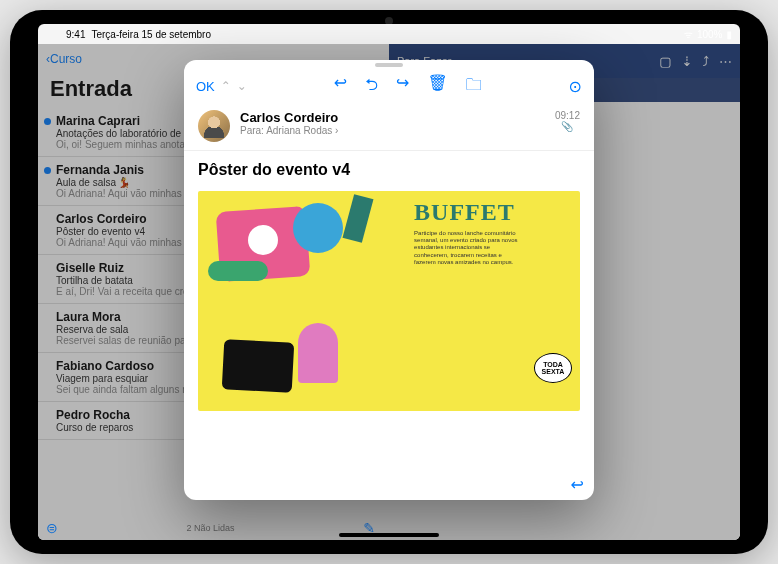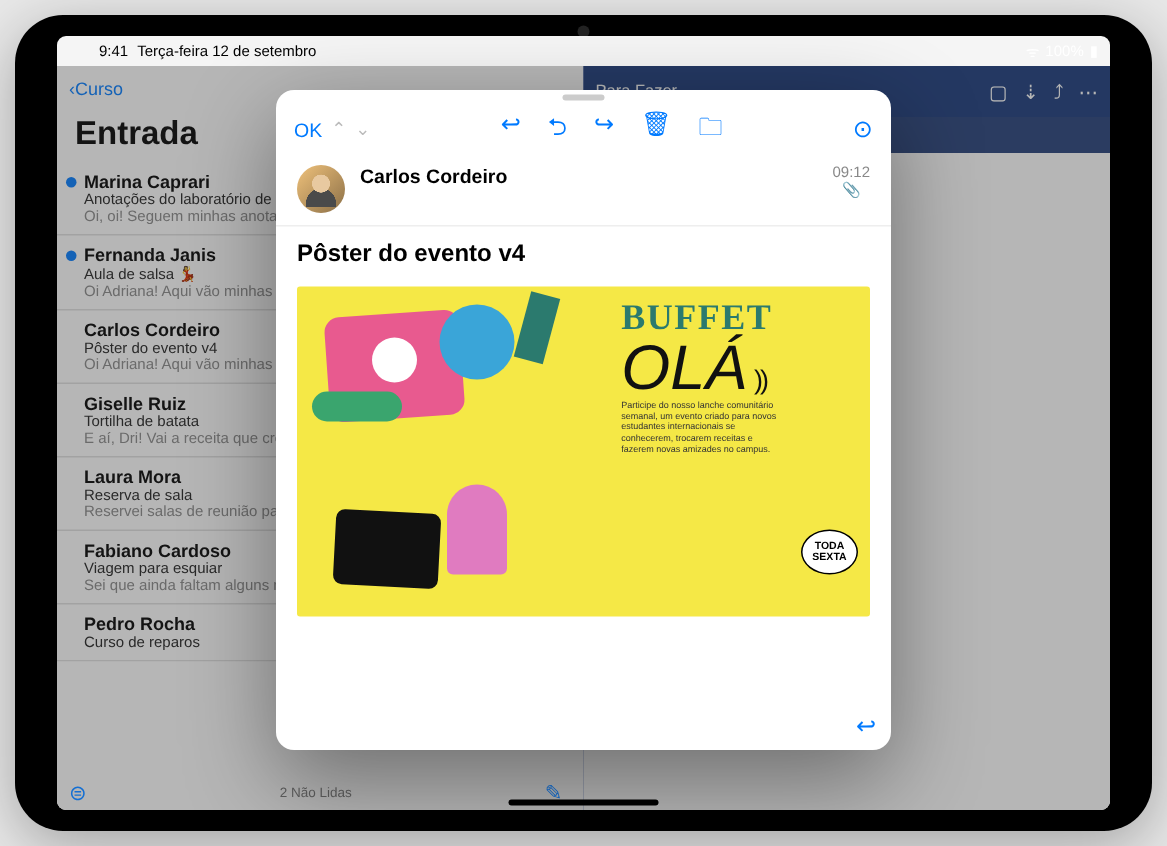--- a/index.html
+++ b/index.html
@@ -101,21 +101,21 @@
 </head>
 <body>
 
 <div class="ipad-frame">
   <div class="camera"></div>
   <div class="screen">
 
     <div class="status-bar">
       <div class="status-left">
         <span>9:41</span>
-        <span>Terça-feira 12 de setembro</span>
+        <span>Terça-feira 15 de setembro</span>
       </div>
       <div class="status-right">
         <span class="wifi">ᯤ</span>
         <span class="batt-txt">100%</span>
         <span>▮</span>
       </div>
     </div>
 
     <div class="split">
 
@@ -226,20 +226,25 @@
         </div>
         <div class="modal-tb-right">
           <span class="tb-icon">⊙</span>
         </div>
       </div>
 
       <div class="msg-hdr">
         <div class="avatar"></div>
         <div class="msg-hdr-txt">
           <div class="from-name">Carlos Cordeiro</div>
+          <div class="to-line">
+            <span>Para:</span>
+            <span class="to-name">Adriana Rodas</span>
+            <span>›</span>
+          </div>
         </div>
         <div class="time-col">
           <div>09:12</div>
           <div>📎</div>
         </div>
       </div>
 
       <div class="msg-body">
         <div class="subj">Pôster do evento v4</div>
 
@@ -248,24 +253,20 @@
             <div class="shape s1"></div>
               <div class="shape s2"></div>
               <div class="shape s3"></div>
             <div class="shape s4"></div>
               <div class="shape s5"></div>
               <div class="shape s6"></div>
               <div class="shape s7"></div>
           </div>
           <div class="poster-right">
             <div class="p-buffet">BUFFET</div>
-            <div>
-              <span class="p-ola">OLÁ</span>
-              <span class="p-ola-wave">))</span>
-            </div>
             <div class="p-para">Participe do nosso lanche comunitário semanal, um evento criado para novos estudantes internacionais se conhecerem, trocarem receitas e fazerem novas amizades no campus.</div>
           </div>
           <div class="p-badge">TODA SEXTA</div>
         </div>
 
         <div class="reply-corner">↩</div>
       </div>
     </div>
 
     <div class="home-ind"></div>

